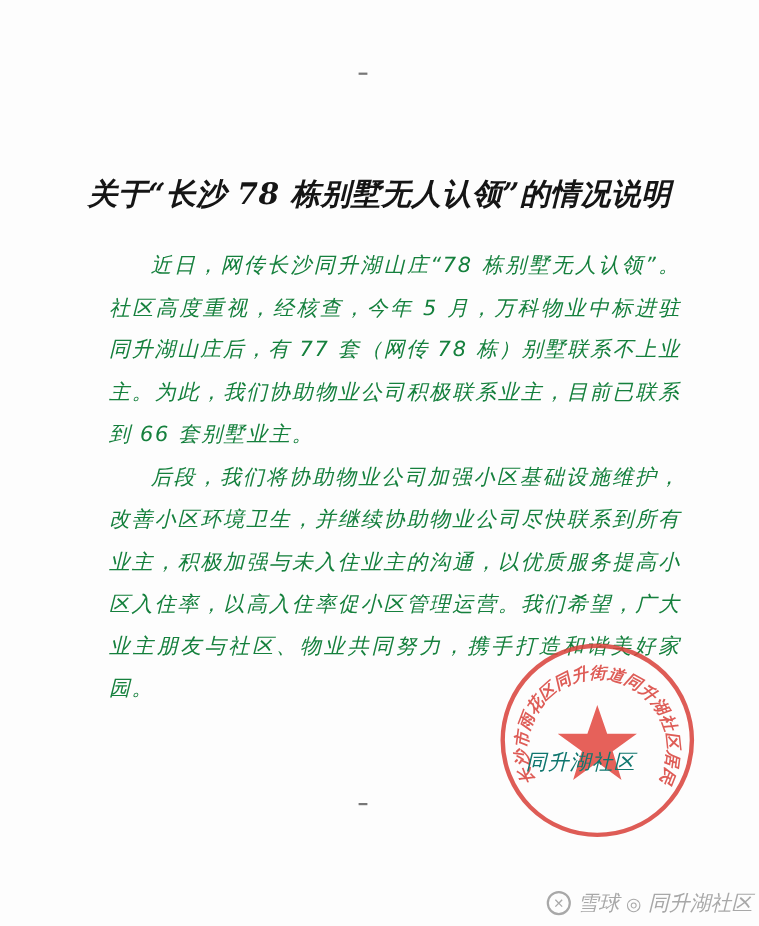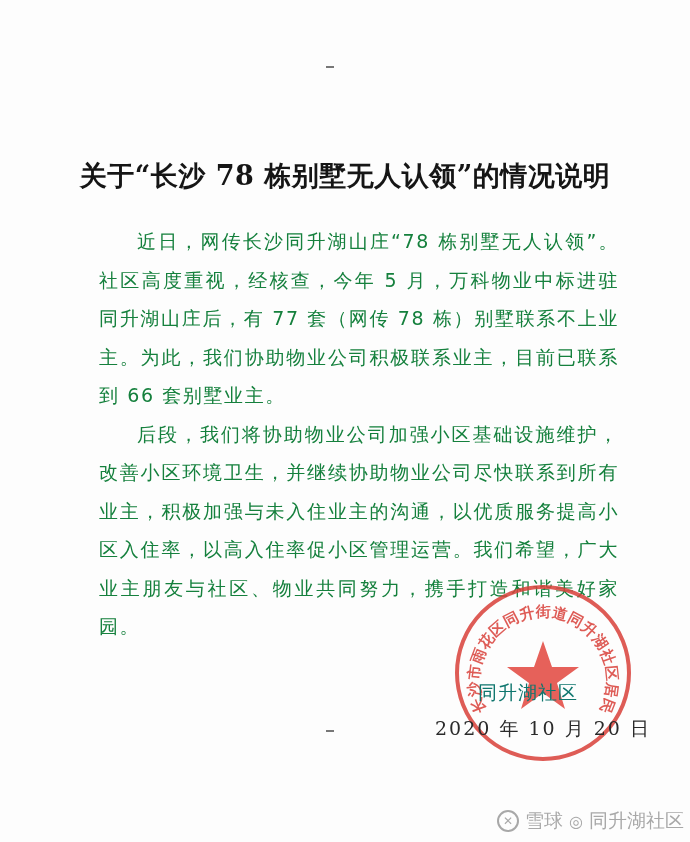--- a/index.html
+++ b/index.html
@@ -3,21 +3,21 @@
   <meta charset="utf-8">
   <style>
     html, body { margin: 0; padding: 0; }
     body {
       width: 690px; height: 842px; overflow: hidden;
       background: #ffffff;
       position: relative;
       font-family: "DejaVu Serif", "Liberation Serif", serif;
       color: #1e1e1e;
     }
-    .page { position: absolute; inset: 0; background: #fdfdfd; }
+    .page { position: absolute; inset: 0; background: #fdfdfd; font-style: italic; }
     .mark {
       position: absolute; height: 2px; background: #555; opacity: .8;
     }
     .title {
       position: absolute; left: 0; right: 0; top: 140px;
       text-align: center;
       font-family: "DejaVu Serif", serif;
       font-weight: bold;
       font-size: 27px;
       letter-spacing: 0.5px;
@@ -88,21 +88,20 @@
         <path id="arc" d="M 30 126 A 64 64 0 1 1 138 126"></path>
       </defs>
       <text font-size="15" fill="#d9403a" font-family="DejaVu Sans, sans-serif" font-weight="bold" letter-spacing="0.5">
         <textPath href="#arc" startOffset="2%">长沙市雨花区同升街道同升湖社区居民委员会</textPath>
       </text>
       <polygon points="84,52 93,78 120,78 98,94 106,120 84,104 62,120 70,94 48,78 75,78" fill="#e2463e"></polygon>
     </svg>
   </div>
 
   <div class="signature">同升湖社区</div>
-  <div class="date">2020 年 10 月 20 日</div>
 
   <div class="watermark">
     <span class="wm-logo">✕</span>
     <span>雪球</span>
     <span class="wm-weibo">◎</span>
     <span>同升湖社区</span>
   </div>
 </div>
 
 </body></html>

